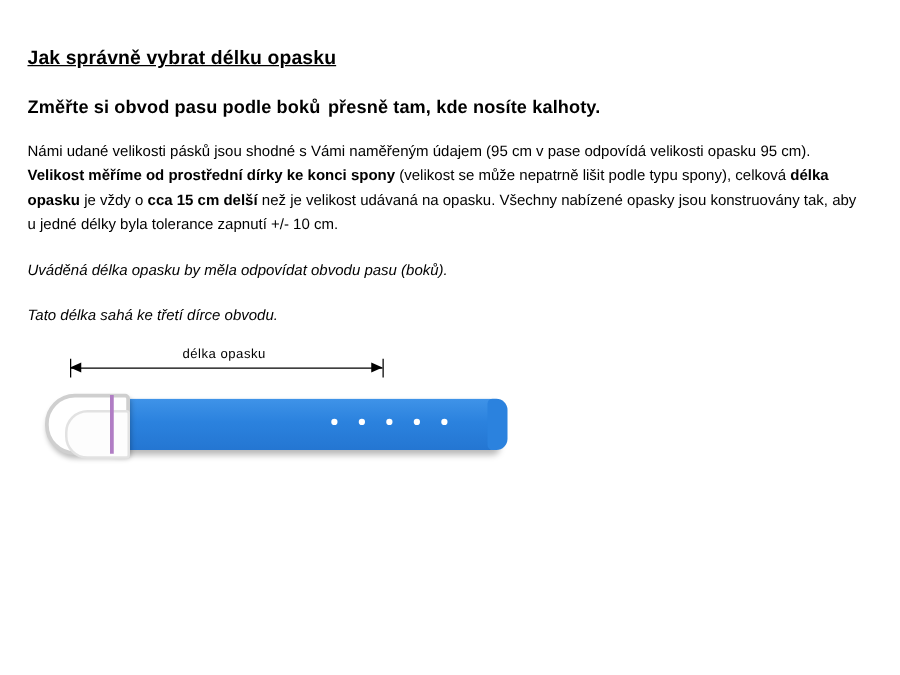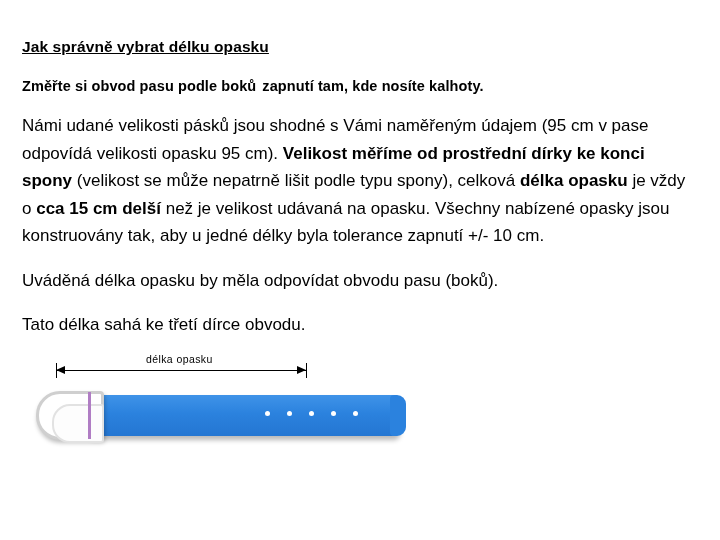--- a/index.html
+++ b/index.html
@@ -32,31 +32,32 @@
     font-size: 14.5px;
     font-weight: bold;
     margin: 22px 0 0 0;
     letter-spacing: 0.1px;
   }
   .subtitle .gap {
     display: inline-block;
     width: 6px;
   }
   .para {
-    font-size: 17px;
+    font-size: 12px;
     line-height: 1.62;
     margin: 18px 0 0 0;
     text-align: left;
     max-width: 668px;
   }
   .para b {
     font-weight: bold;
   }
   .para-short {
     margin-top: 17px;
+    font-style: italic;
   }
   
   .diagram {
     position: relative;
     margin-top: 14px;
     margin-left: 6px;
     width: 420px;
     height: 130px;
   }
   .dim-label {
@@ -173,21 +174,21 @@
   .hole.h5 { left: 325px; }
 </style>
 </head>
 <body>
 
 <div class="page">
 
   <h1 class="title">Jak správně vybrat délku opasku</h1>
 
   <p class="subtitle">
-    <span>Změřte si obvod pasu podle boků</span><span class="gap"></span><span>zapnutí tam, kde nosíte kalhoty.</span>
+    <span>Změřte si obvod pasu podle boků</span><span class="gap"></span><span>přesně tam, kde nosíte kalhoty.</span>
   </p>
 
   <p class="para">
     <span>Námi udané velikosti pásků jsou shodné s Vámi naměřeným údajem (95 cm v pase odpovídá velikosti opasku 95 cm). </span><b>Velikost měříme od prostřední dírky ke konci spony</b><span> (velikost se může nepatrně lišit podle typu spony), celková </span><b>délka opasku</b><span> je vždy o </span><b>cca 15 cm delší</b><span> než je velikost udávaná na opasku. Všechny nabízené opasky jsou konstruovány tak, aby u jedné délky byla tolerance  zapnutí +/- 10 cm.</span>
   </p>
 
   <p class="para para-short">Uváděná délka opasku by měla odpovídat obvodu pasu (boků).</p>
 
   <p class="para para-short">Tato délka sahá ke třetí dírce obvodu.</p>
 

